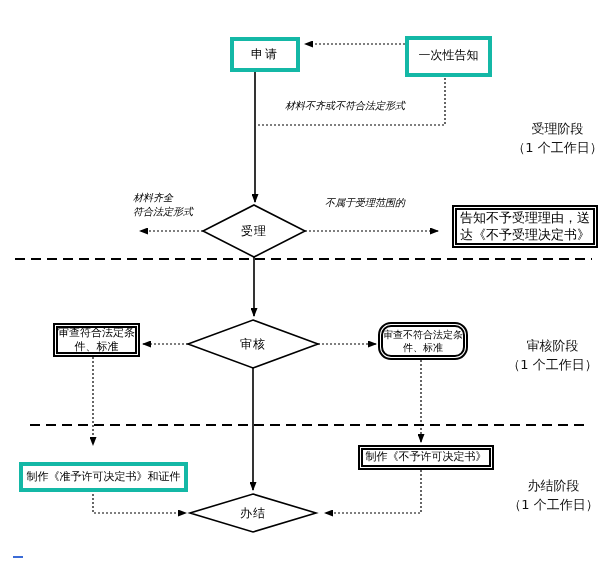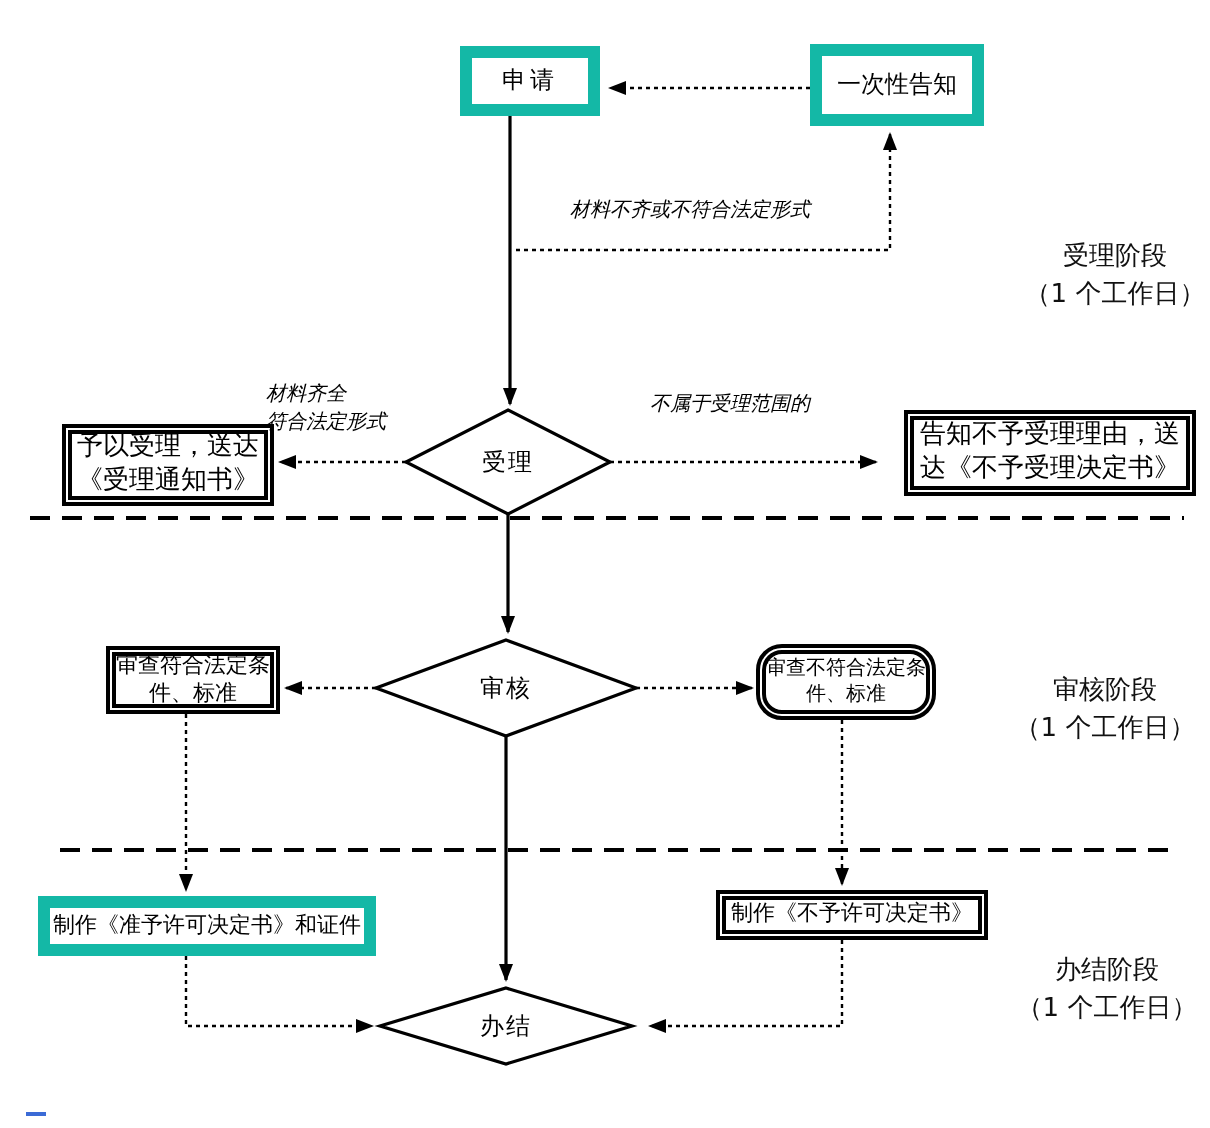--- a/index.html
+++ b/index.html
@@ -17,21 +17,21 @@
     position: absolute;
     display: flex;
     align-items: center;
     justify-content: center;
     text-align: center;
     background: #ffffff;
     box-sizing: border-box;
     line-height: 1.3;
     color: #000;
   }
-  .b-solid  { border: 6px solid #14b8a6; }
+  .b-solid  { border: 4px solid #14b8a6; margin-top: 14px; }
   .b-double { border: 5px double #000; }
   .dlabel {
     position: absolute;
     display: flex;
     align-items: center;
     justify-content: center;
     text-align: center;
     font-size: 12px;
     letter-spacing: 1px;
   }
@@ -86,23 +86,22 @@
     <path d="M421,360 L421,442" stroke="#000" stroke-width="1.2" stroke-dasharray="2 2" fill="none" marker-end="url(#arr)"></path>
     <path d="M421,470 L421,513 L325,513" stroke="#000" stroke-width="1.2" stroke-dasharray="2 2" fill="none" marker-end="url(#arr)"></path>
 
     <polygon points="254,205 305,231 254,257 203,231" fill="#fff" stroke="#000" stroke-width="1.6"></polygon>
     <polygon points="253,320 318,344 253,368 188,344" fill="#fff" stroke="#000" stroke-width="1.6"></polygon>
     <polygon points="253,494 316,513 253,532 190,513" fill="#fff" stroke="#000" stroke-width="1.6"></polygon>
   </svg>
 
   <div class="box b-solid" style="left:230px; top:23px; width:70px; height:35px; font-size:12px; letter-spacing:2px;">申请</div>
 
-  <div class="box b-solid" style="left:405px; top:22px; width:87px; height:41px; font-size:12px;">一次性告知</div>
+  <div class="box b-solid" style="left:405px; top:22px; width:87px; height:41px; font-size:12px;font-family:Liberation Mono, monospace;">一次性告知</div>
 
-  <div class="box b-double" style="left:31px; top:212px; width:106px; height:41px; font-size:13px;">予以受理，送达《受理通知书》</div>
 
   <div class="box b-double" style="left:440px; top:205px; width:146px; height:43px; font-size:13px;margin-left:12px;">告知不予受理理由，送达《不予受理决定书》</div>
 
   <div class="box b-double" style="left:53px; top:323px; width:87px; height:34px; font-size:11px;">审查符合法定条件、标准</div>
 
   <div class="box b-double" style="left:378px; top:322px; width:90px; height:38px; font-size:10px;border-radius:13px;">审查不符合法定条件、标准</div>
 
   <div class="box b-solid" style="left:19px; top:448px; width:169px; height:30px; font-size:11px; white-space:nowrap;">制作《准予许可决定书》和证件</div>
 
   <div class="box b-double" style="left:358px; top:445px; width:136px; height:25px; font-size:11px; white-space:nowrap;">制作《不予许可决定书》</div>

